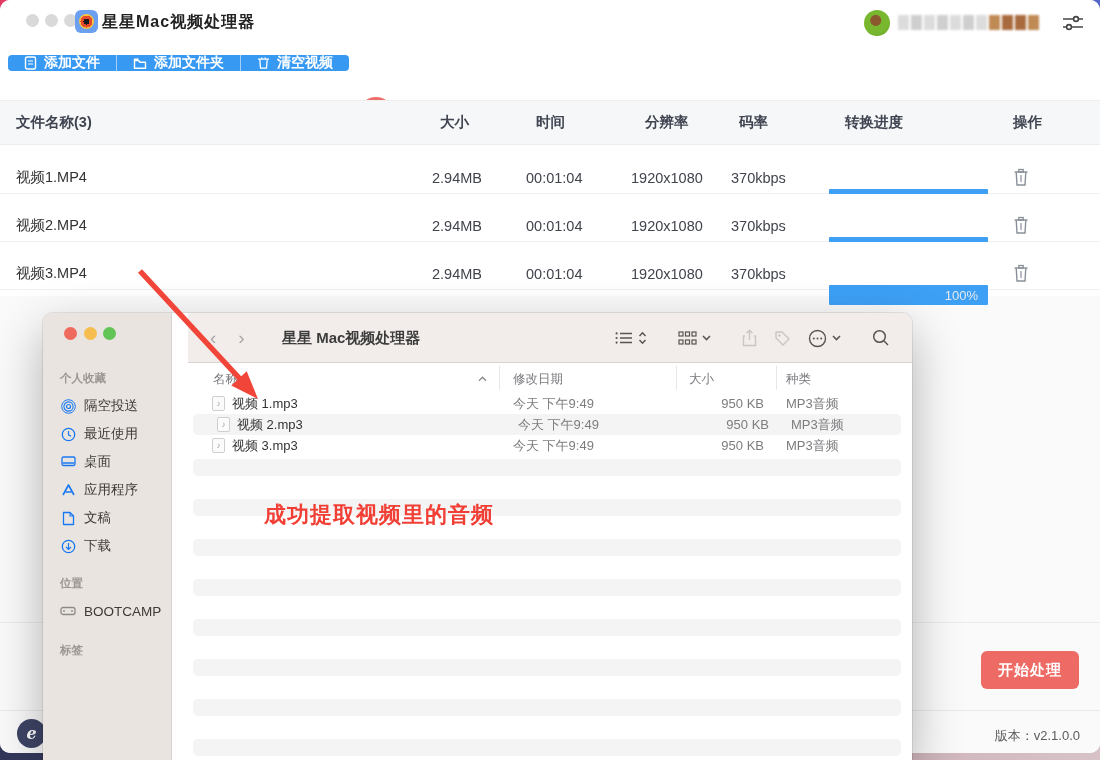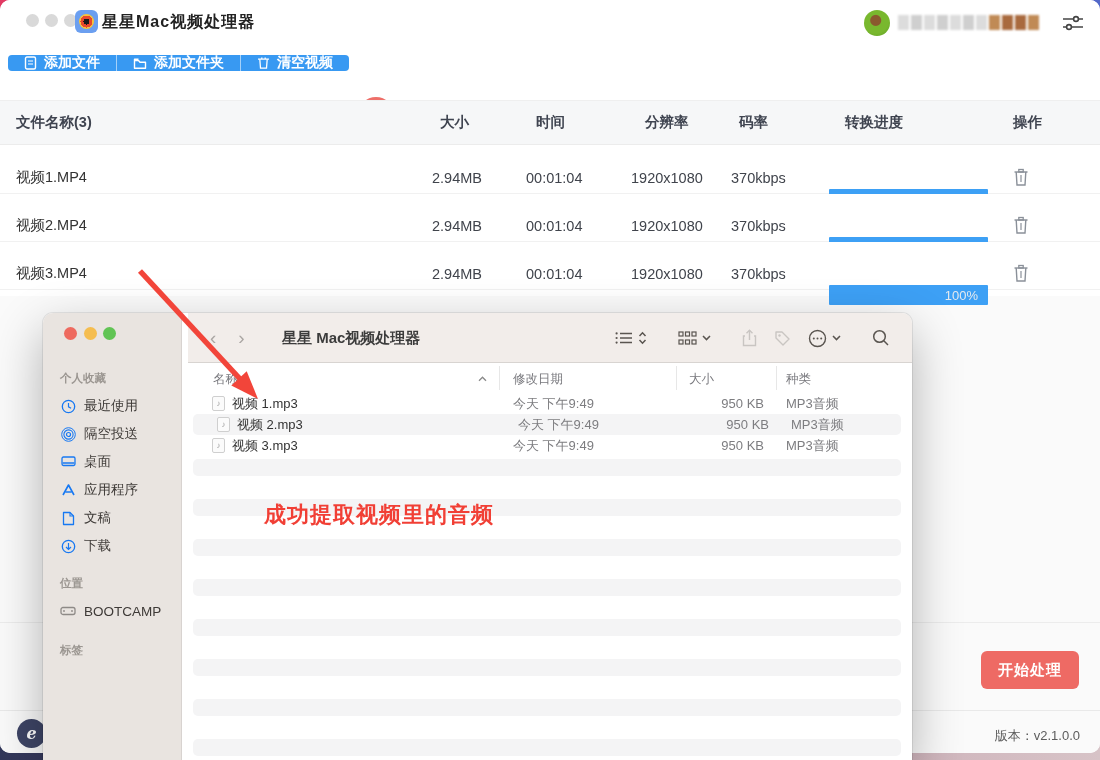--- a/index.html
+++ b/index.html
@@ -63,21 +63,21 @@
   .progress span{font-size:13px;color:#e3e9ef;}
   .trash{padding-left:6px;display:flex;align-items:center;}
   
   .div-mid{position:absolute;left:0;top:622px;right:0;height:1px;background:#ececec;}
   .div-low{position:absolute;left:0;top:710px;right:0;height:1px;background:#e9e9e9;}
   .start-btn{position:absolute;left:981px;top:651px;width:98px;height:38px;border-radius:6px;background:#ee6a64;color:#fff;font-size:15px;font-weight:700;display:flex;align-items:center;justify-content:center;letter-spacing:1px;}
   .version{position:absolute;right:20px;top:727px;font-size:13px;color:#5c5c5c;}
   .e-logo{position:absolute;left:17px;top:719px;width:29px;height:29px;border-radius:50%;background:#3e4566;color:#fff;display:flex;align-items:center;justify-content:center;font-family:"DejaVu Serif","Liberation Serif",serif;font-style:italic;font-weight:700;font-size:16px;}
   
   .finder{position:absolute;left:43px;top:313px;width:869px;bottom:0;background:#fff;border-radius:10px 10px 0 0;box-shadow:0 18px 50px rgba(0,0,0,.30),0 0 0 1px rgba(0,0,0,.08);z-index:2;overflow:hidden;}
-  .f-sidebar{position:absolute;left:0;top:0;bottom:0;width:139px;background:#e9e4e0;border-right:1px solid rgba(0,0,0,.07);box-sizing:border-box;}
+  .f-sidebar{position:absolute;left:0;top:0;bottom:0;width:129px;background:#e9e4e0;border-right:1px solid rgba(0,0,0,.07);box-sizing:border-box;}
   .f-dots{position:absolute;left:21px;top:14px;display:flex;gap:6.5px;}
   .f-dots i{width:13px;height:13px;border-radius:50%;display:block;}
   .f-dots i:nth-child(1){background:#ee6a5f;}
   .f-dots i:nth-child(2){background:#f5bd4f;}
   .f-dots i:nth-child(3){background:#61c454;}
   .f-side-content{position:absolute;left:0;top:48px;right:0;padding-left:17px;}
   .f-sec{font-size:11.5px;font-weight:700;color:#9b9691;margin:10px 0 6px 0;}
   .f-item{display:flex;align-items:center;gap:8px;height:28px;font-size:13.5px;color:#3e3a37;}
   .f-item .sic{width:16px;display:flex;justify-content:center;color:#1778f2;}
   .f-item .sic.gray{color:#8e8a87;}
@@ -281,35 +281,35 @@
     <div class="f-dots">
         <i></i>
         <i></i>
         <i></i>
       </div>
     <div class="f-side-content">
       <div class="f-sec">个人收藏</div>
       <div class="f-item">
         <span class="sic">
             <svg class="icon" width="15" height="15" viewBox="0 0 15 15">
-              <circle cx="7.5" cy="7.5" r="6.2" fill="none" stroke="currentColor" stroke-width="1.3"></circle>
-              <path d="M7.5 4 v3.8 l2.6 1.4" fill="none" stroke="currentColor" stroke-width="1.2"></path>
-            </svg>
-          </span>
-        <span>最近使用</span>
-      </div>
-      <div class="f-item">
-        <span class="sic">
-            <svg class="icon" width="15" height="15" viewBox="0 0 15 15">
               <circle cx="7.5" cy="7.5" r="2" fill="none" stroke="currentColor" stroke-width="1.2"></circle>
               <circle cx="7.5" cy="7.5" r="4.6" fill="none" stroke="currentColor" stroke-width="1.1"></circle>
               <circle cx="7.5" cy="7.5" r="6.8" fill="none" stroke="currentColor" stroke-width="1"></circle>
             </svg>
           </span>
         <span>隔空投送</span>
+      </div>
+      <div class="f-item">
+        <span class="sic">
+            <svg class="icon" width="15" height="15" viewBox="0 0 15 15">
+              <circle cx="7.5" cy="7.5" r="6.2" fill="none" stroke="currentColor" stroke-width="1.3"></circle>
+              <path d="M7.5 4 v3.8 l2.6 1.4" fill="none" stroke="currentColor" stroke-width="1.2"></path>
+            </svg>
+          </span>
+        <span>最近使用</span>
       </div>
       <div class="f-item">
         <span class="sic">
             <svg class="icon" width="15" height="14" viewBox="0 0 15 14">
               <rect x="1" y="2" width="13" height="8.5" rx="1.4" fill="none" stroke="currentColor" stroke-width="1.3"></rect>
               <line x1="1.6" y1="8" x2="13.4" y2="8" stroke="currentColor" stroke-width="1.6"></line>
             </svg>
           </span>
         <span>桌面</span>
       </div>

